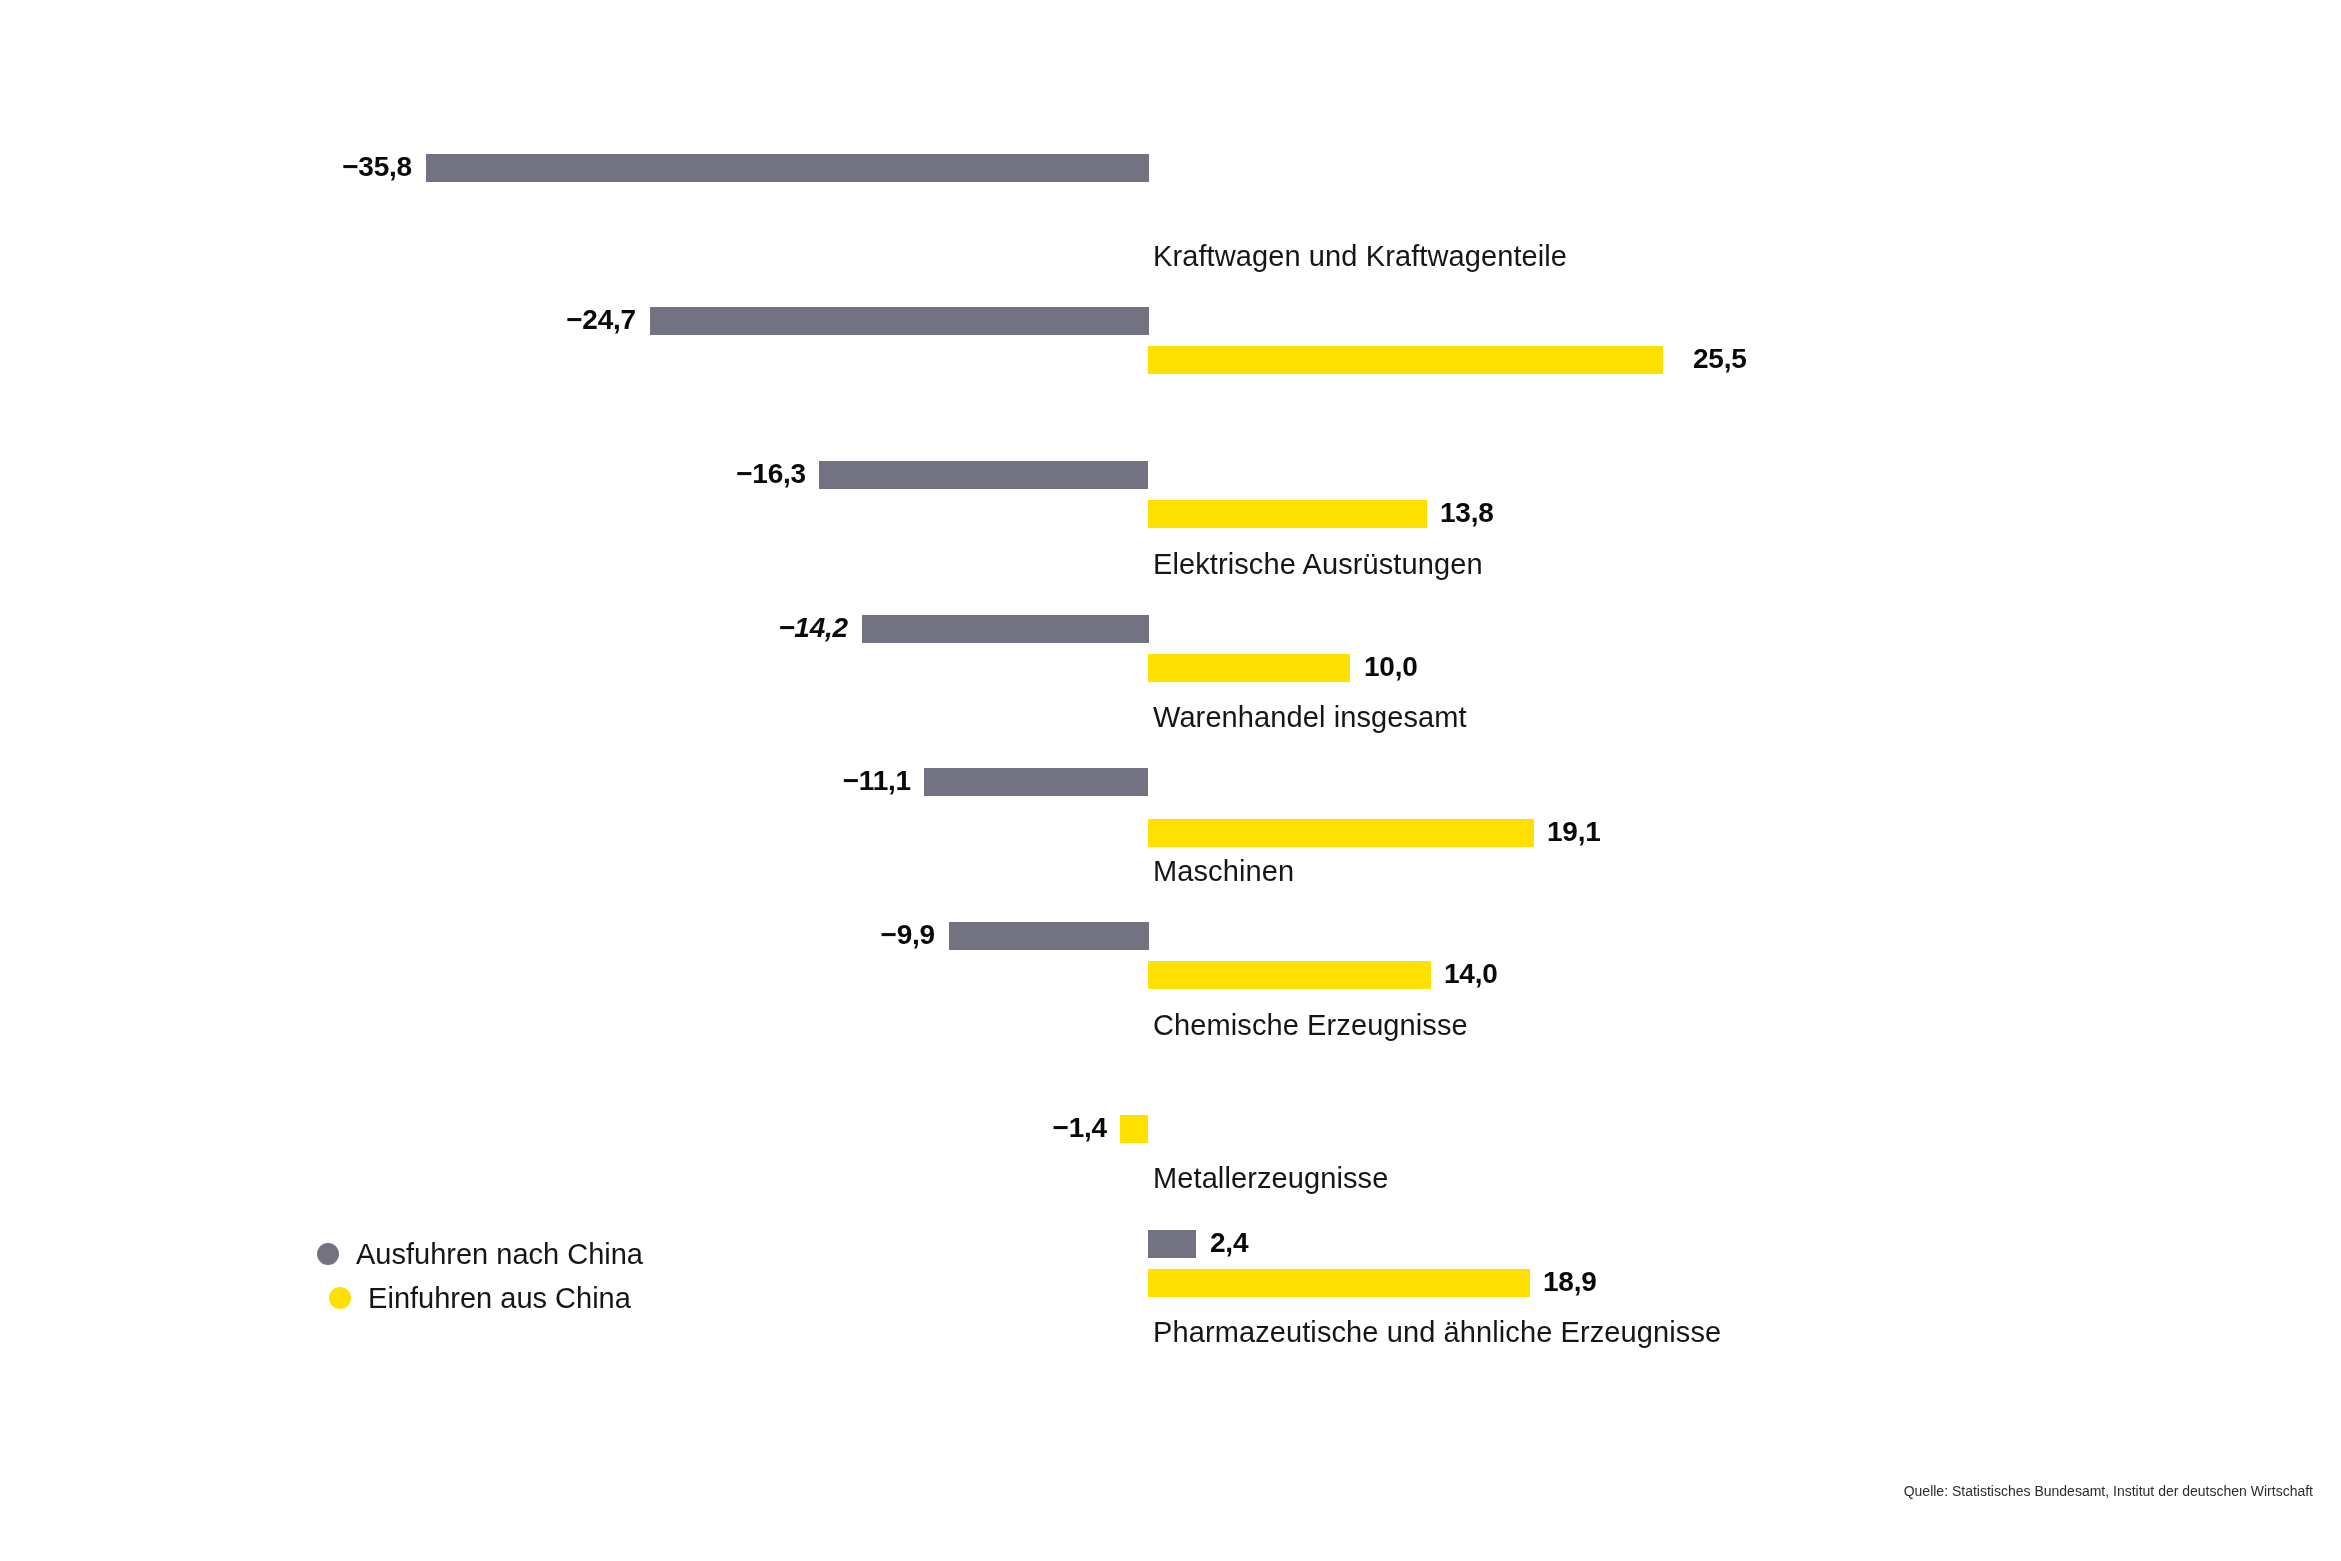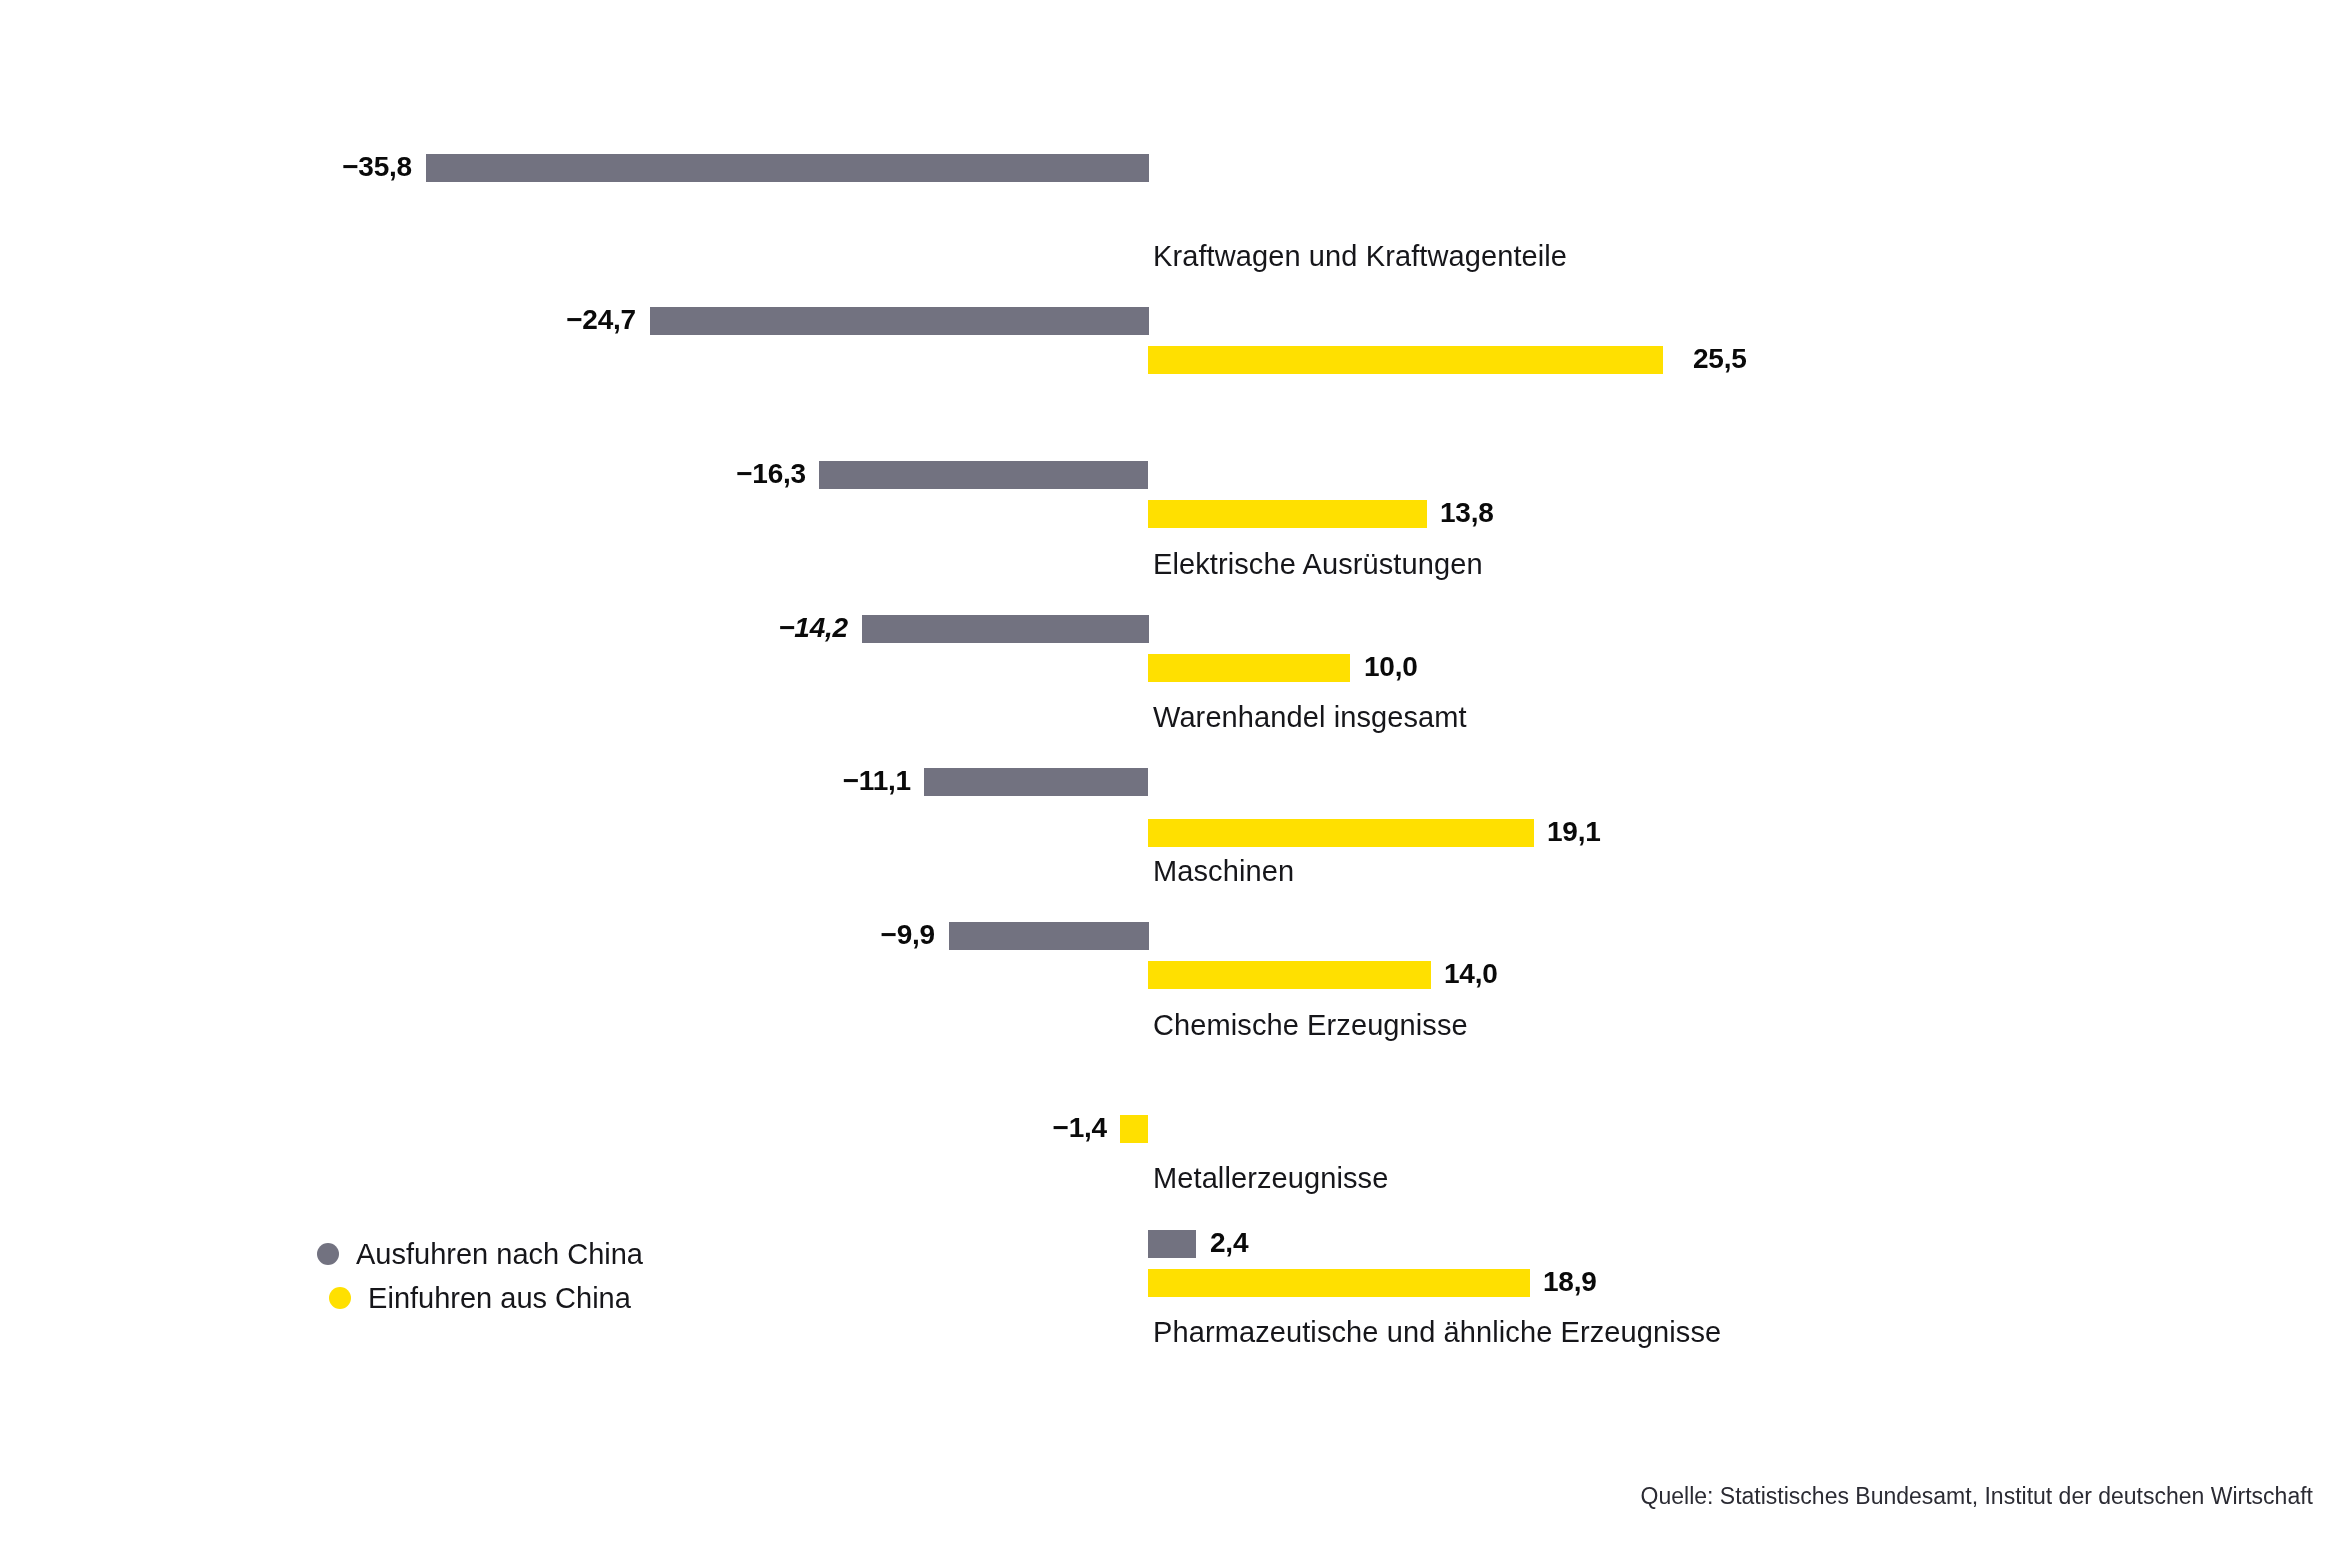--- a/index.html
+++ b/index.html
@@ -35,21 +35,21 @@
   #legend{position:absolute;left:317px;top:1232px;}
   .legrow{display:flex;align-items:center;height:44px;justify-content:center;}
   .legdot{width:22px;height:22px;border-radius:50%;margin-right:17px;flex:0 0 auto;}
   .legdot.gray{background:#727280;}
   .legdot.yellow{background:#FFE000;}
   .legtxt{font-size:29px;color:#16161a;white-space:nowrap;}
 
   
   #source{
     position:absolute;right:29px;top:1483px;
-    font-size:23px;color:#2b2b33;white-space:nowrap;
+    font-size:14px;color:#2b2b33;white-space:nowrap;
   }
 </style>
 </head>
 <body>
 
 <div id="plot">
     <div class="barwrap" style="top: 154px;">
       <div class="bar gray" title="Kraftwagen und Kraftwagenteile: −35,8" style="left: 426px; width: 723px;"></div>
       <div class="vlabel left" style="right: 1930px;">−35,8</div>
     </div>

